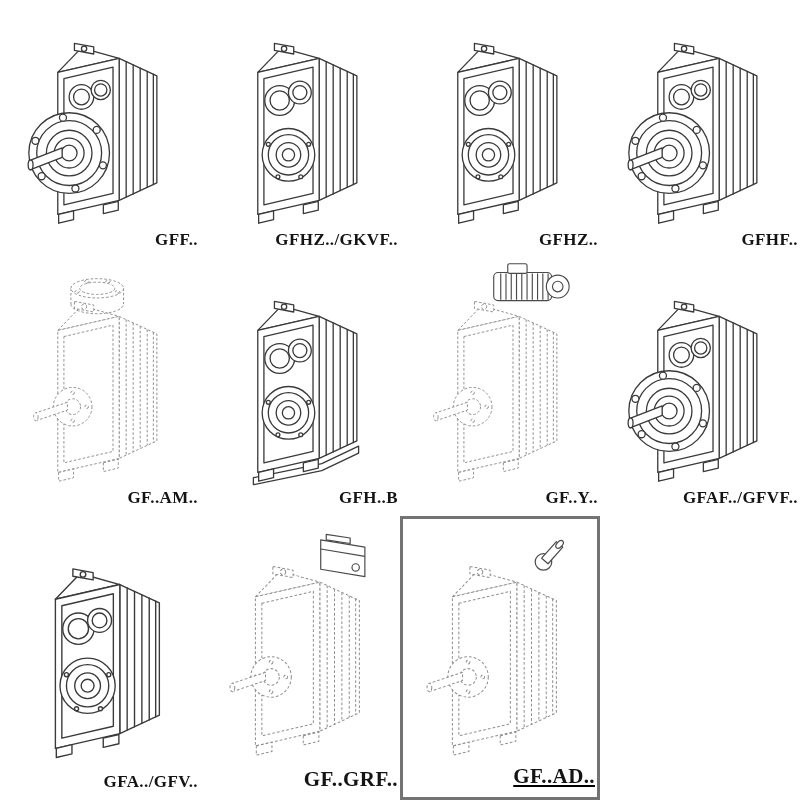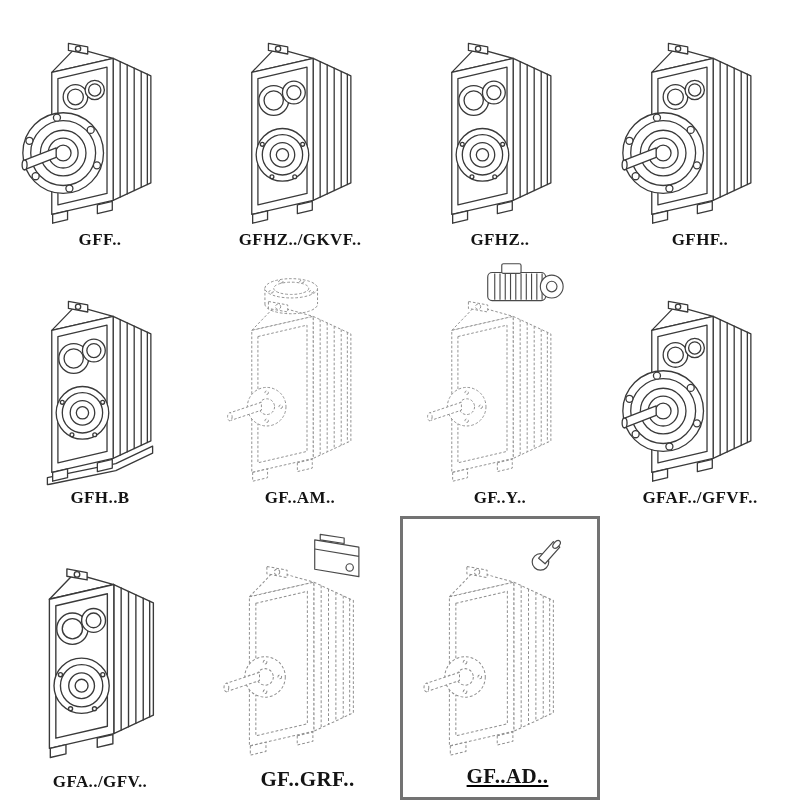--- a/index.html
+++ b/index.html
@@ -8,21 +8,21 @@
     display:grid;
     width:800px;height:800px;
     grid-template-columns:repeat(4,200px);
     grid-template-rows:258px 258px 284px;
     background:#ffffff;
   }
   .cell{
     margin:0;
     display:flex;
     flex-direction:column;
-    align-items:center;
+    align-items:flex-end;
     justify-content:flex-end;
     padding:4px 2px 8px;
     box-sizing:border-box;
     background:#ffffff;
   }
   .cell-boxed{border:3px solid #737373;text-decoration:underline;}
   .drawing{
     flex:1 1 auto;
     width:184px;
     min-height:0;
@@ -238,34 +238,34 @@
   <figure class="cell">
     <svg class="drawing" viewBox="0 0 200 255" role="img">
       <use href="#gbx-solid-flange"></use>
     </svg>
     <figcaption class="label">GFHF..</figcaption>
   </figure>
 
 
   <figure class="cell">
     <svg class="drawing" viewBox="0 0 200 255" role="img">
+      <use href="#gbx-dash-flange"></use>
+    </svg>
+    <figcaption class="label">GF..AM..</figcaption>
+  </figure>
+
+  <figure class="cell">
+    <svg class="drawing" viewBox="0 0 200 255" role="img">
       <use href="#gbx-solid-bores-feet"></use>
     </svg>
     <figcaption class="label">GFH..B</figcaption>
   </figure>
 
   <figure class="cell">
     <svg class="drawing" viewBox="0 0 200 255" role="img">
-      <use href="#gbx-dash-flange"></use>
-    </svg>
-    <figcaption class="label">GF..AM..</figcaption>
-  </figure>
-
-  <figure class="cell">
-    <svg class="drawing" viewBox="0 0 200 255" role="img">
       <use href="#gbx-dash-motor"></use>
     </svg>
     <figcaption class="label">GF..Y..</figcaption>
   </figure>
 
   <figure class="cell">
     <svg class="drawing" viewBox="0 0 200 255" role="img">
       <use href="#gbx-solid-flange"></use>
     </svg>
     <figcaption class="label">GFAF../GFVF..</figcaption>

